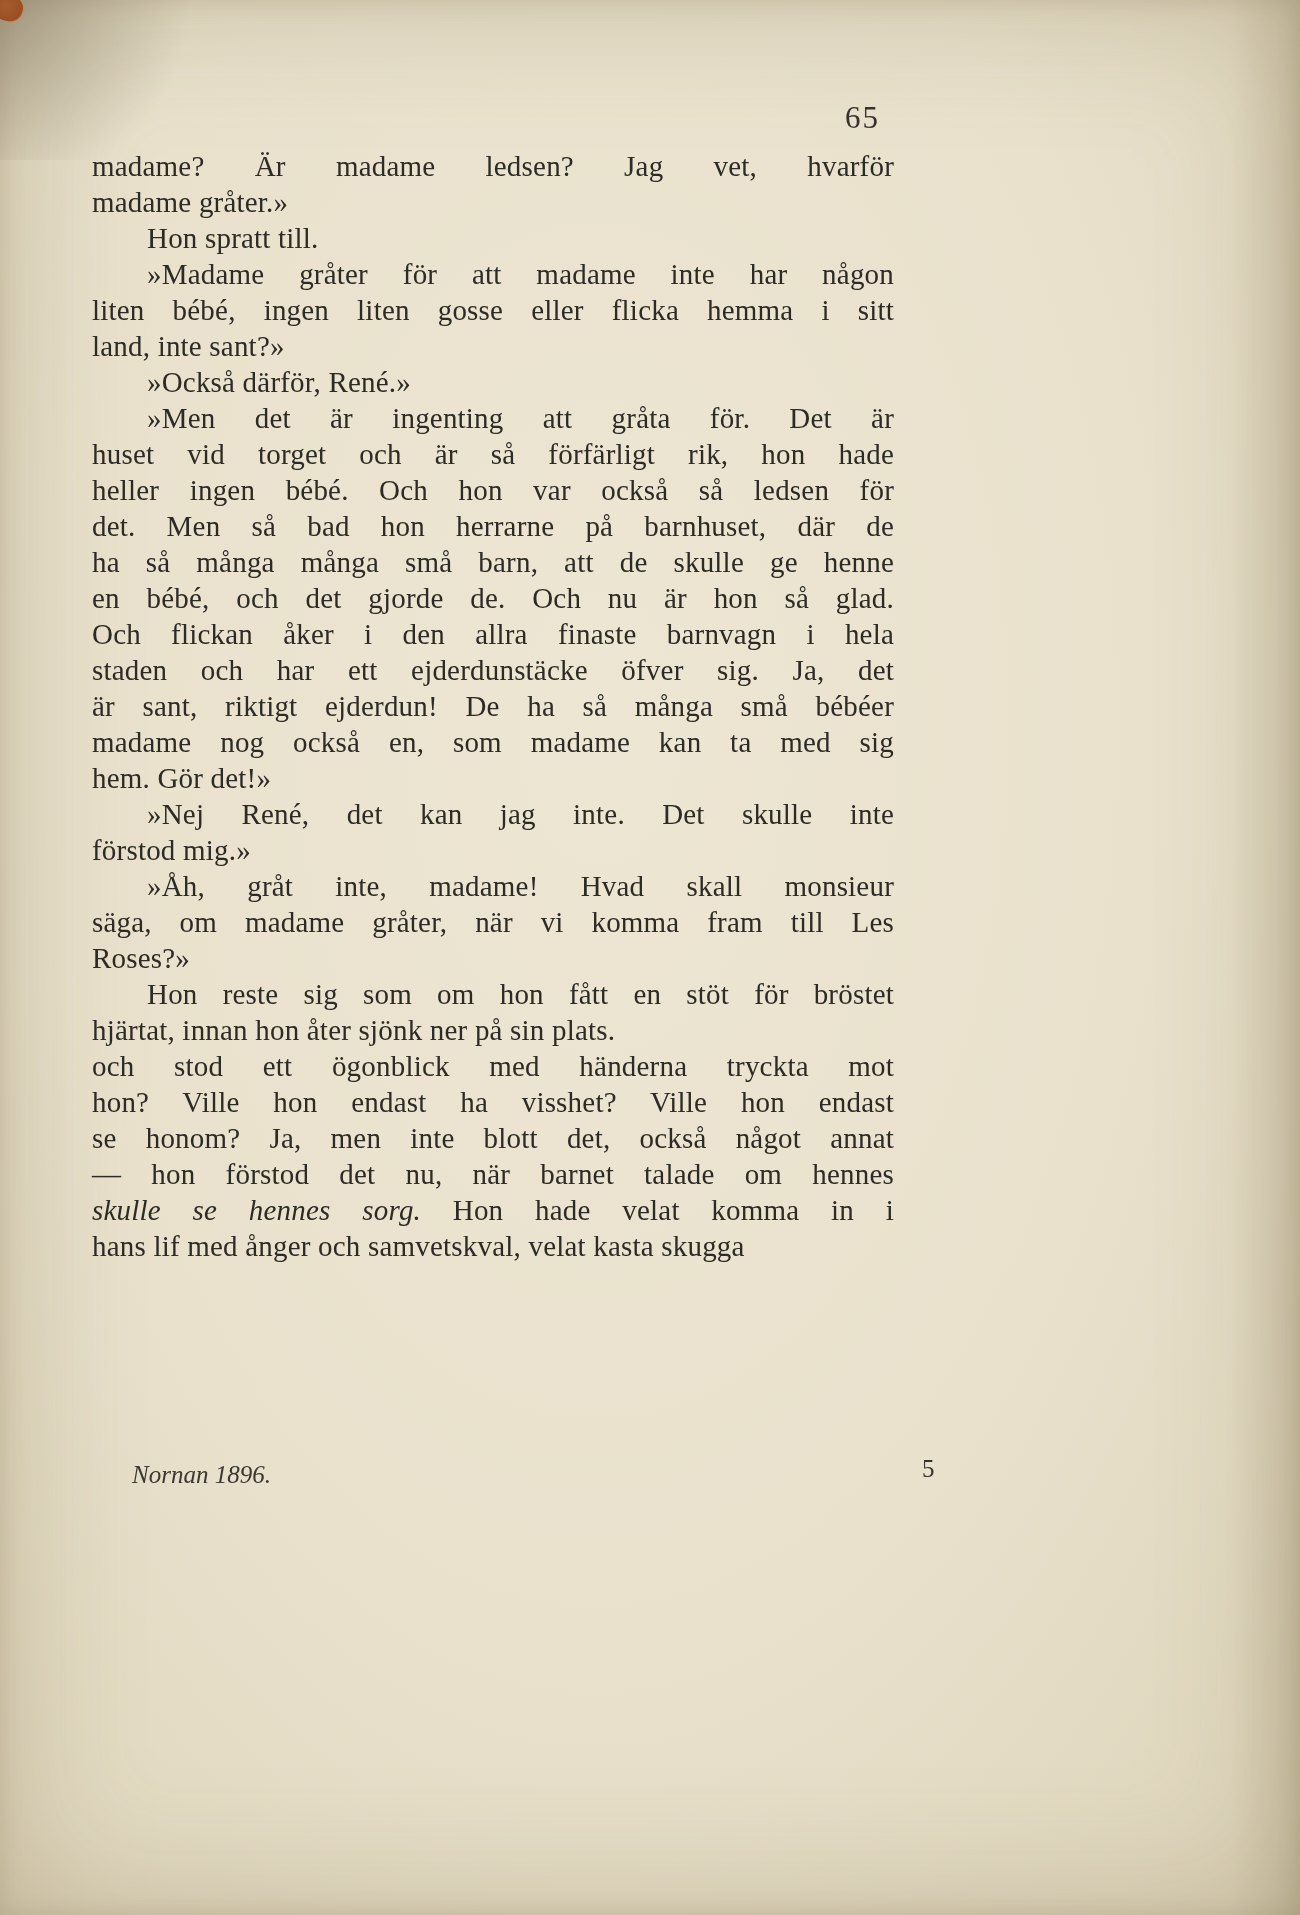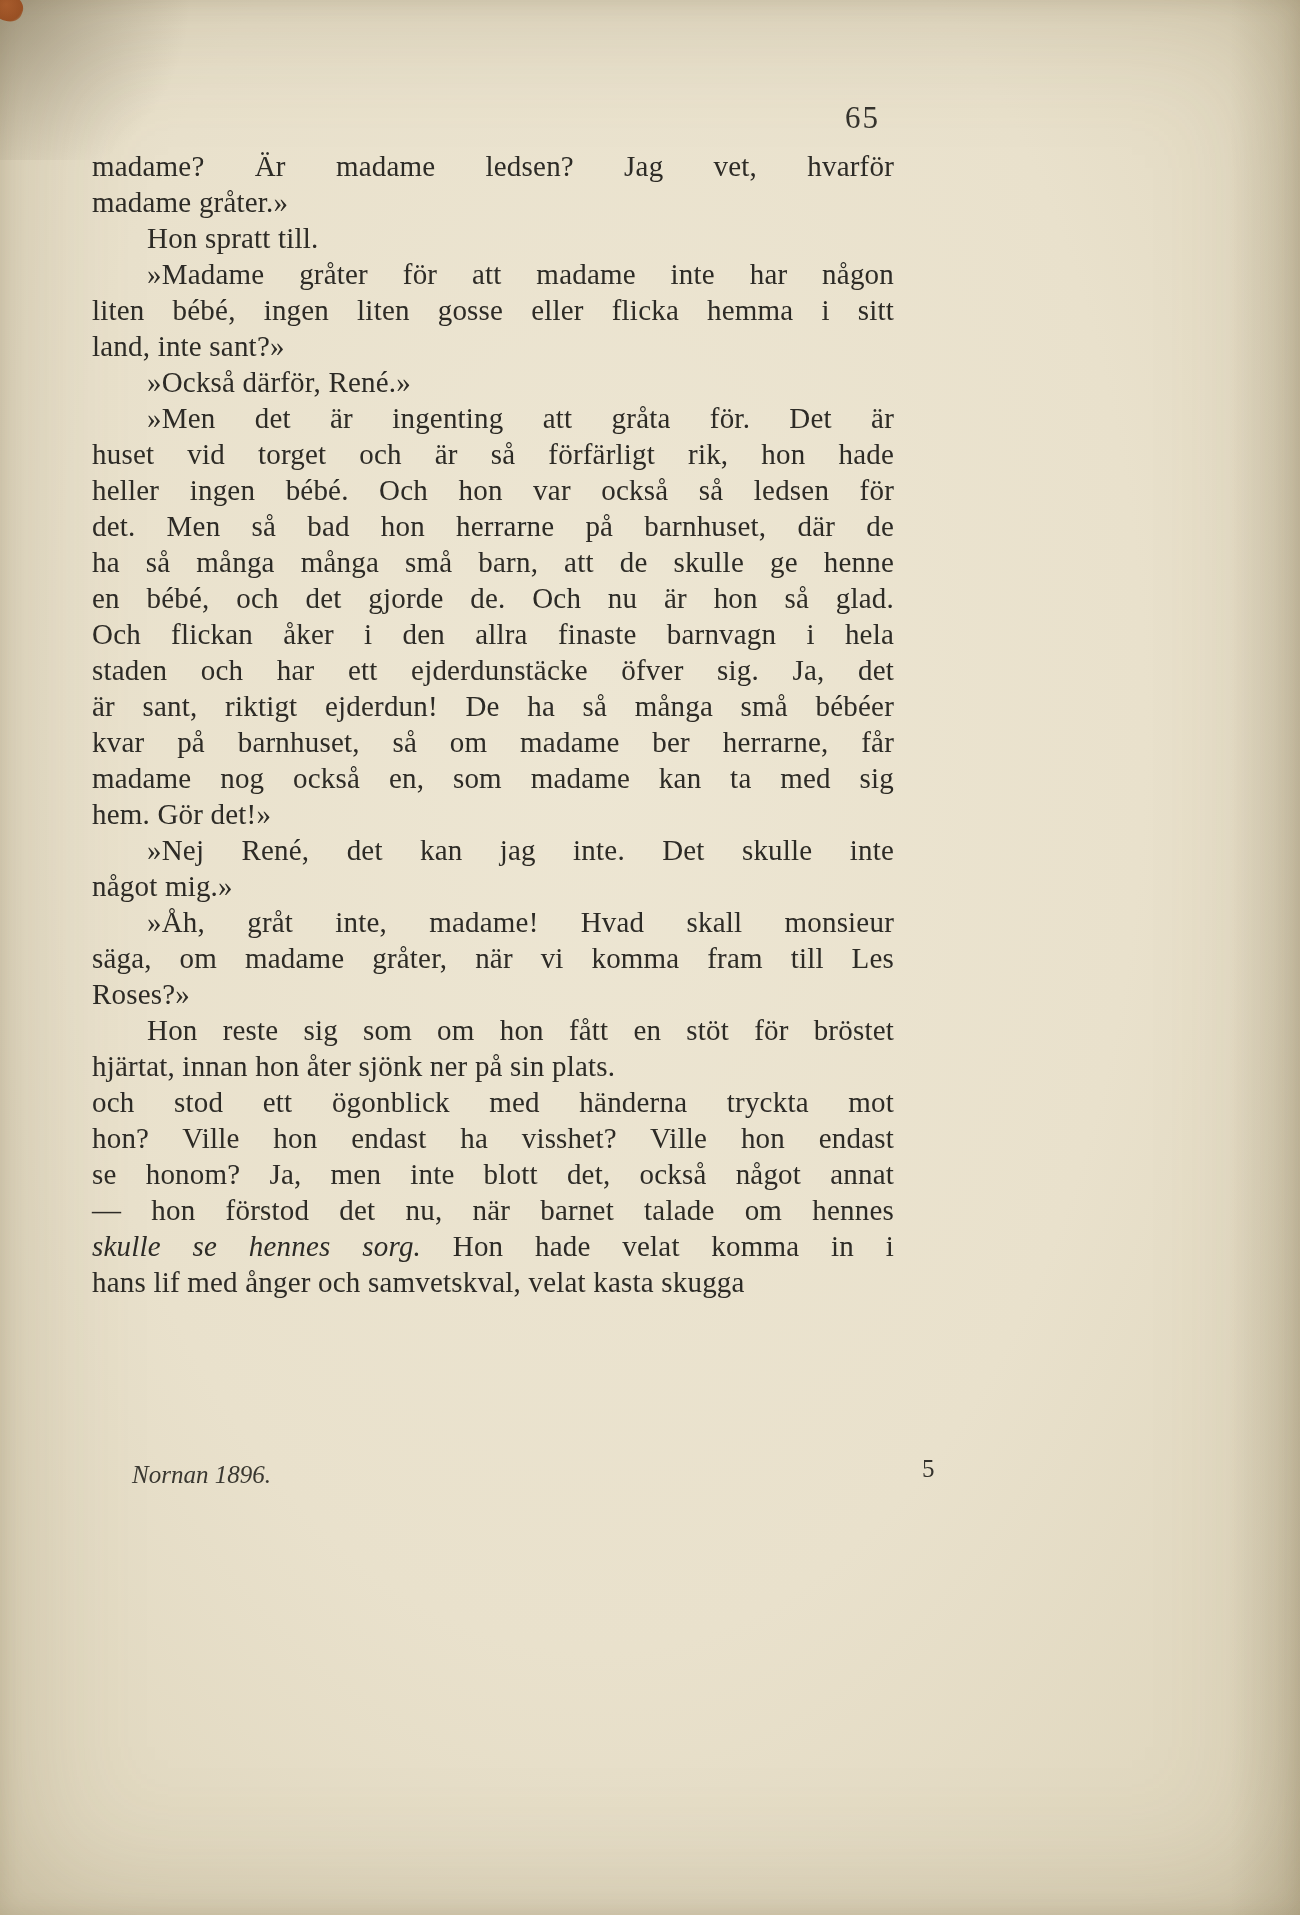--- a/index.html
+++ b/index.html
@@ -107,25 +107,24 @@
       <div class="line indent"><span>»Också därför, René.»</span></div>
       <div class="line indent just"><span>»Men det är ingenting att gråta för.  Det är</span></div>
       <div class="line just"><span>huset vid torget och är så förfärligt rik, hon hade</span></div>
       <div class="line just"><span>heller ingen bébé.  Och hon var också så ledsen för</span></div>
       <div class="line just"><span>det.  Men så bad hon herrarne på barnhuset, där de</span></div>
       <div class="line just"><span>ha så många många små barn, att de skulle ge henne</span></div>
       <div class="line just"><span>en bébé, och det gjorde de.  Och nu är hon så glad.</span></div>
       <div class="line just"><span>Och flickan åker i den allra finaste barnvagn i hela</span></div>
       <div class="line just"><span>staden och har ett ejderdunstäcke öfver sig.  Ja, det</span></div>
       <div class="line just"><span>är sant, riktigt ejderdun!  De ha så många små bébéer</span></div>
-      <div class="line just"><span>kvar på barnhuset, så om madame ber herrarne, får</span></div>
       <div class="line just"><span>madame nog också en, som madame kan ta med sig</span></div>
       <div class="line"><span>hem.  Gör det!»</span></div>
       <div class="line indent just"><span>»Nej René, det kan jag inte.  Det skulle inte</span></div>
-      <div class="line"><span>något mig.»</span></div>
+      <div class="line"><span>förstod mig.»</span></div>
       <div class="line indent just"><span>»Åh, gråt inte, madame!  Hvad skall monsieur</span></div>
       <div class="line just"><span>säga, om madame gråter, när vi komma fram till Les</span></div>
       <div class="line"><span>Roses?»</span></div>
       <div class="line indent just"><span>Hon reste sig som om hon fått en stöt för bröstet</span></div>
       <div class="line"><span>hjärtat, innan hon åter sjönk ner på sin plats.</span></div>
       <div class="line just"><span>och stod ett ögonblick med händerna tryckta mot</span></div>
       <div class="line just"><span>hon?  Ville hon endast ha visshet?  Ville hon endast</span></div>
       <div class="line just"><span>se honom?  Ja, men inte blott det, också något annat</span></div>
       <div class="line just"><span>— hon förstod det nu, när barnet talade om hennes</span></div>
       <div class="line just"><span class="it">skulle se hennes sorg.</span><span>  Hon hade velat komma in i</span></div>

